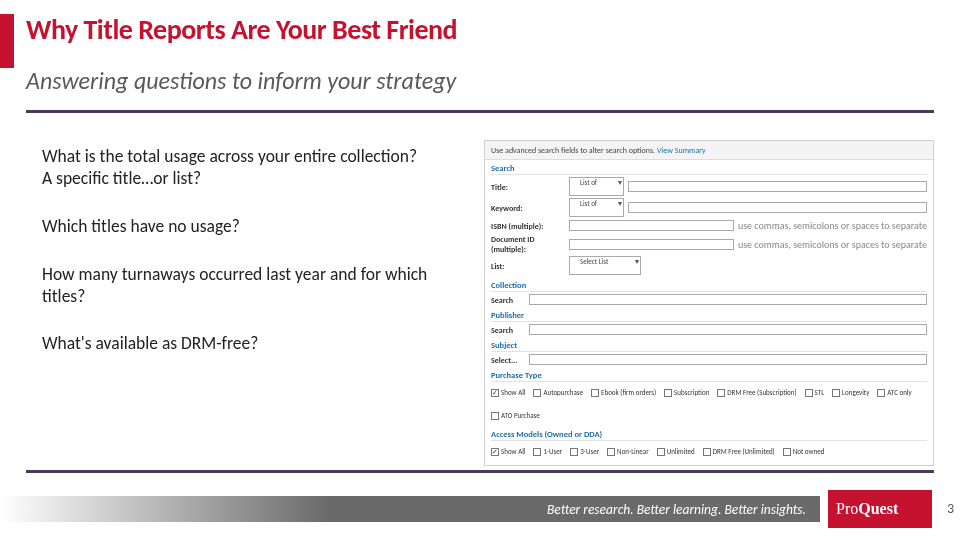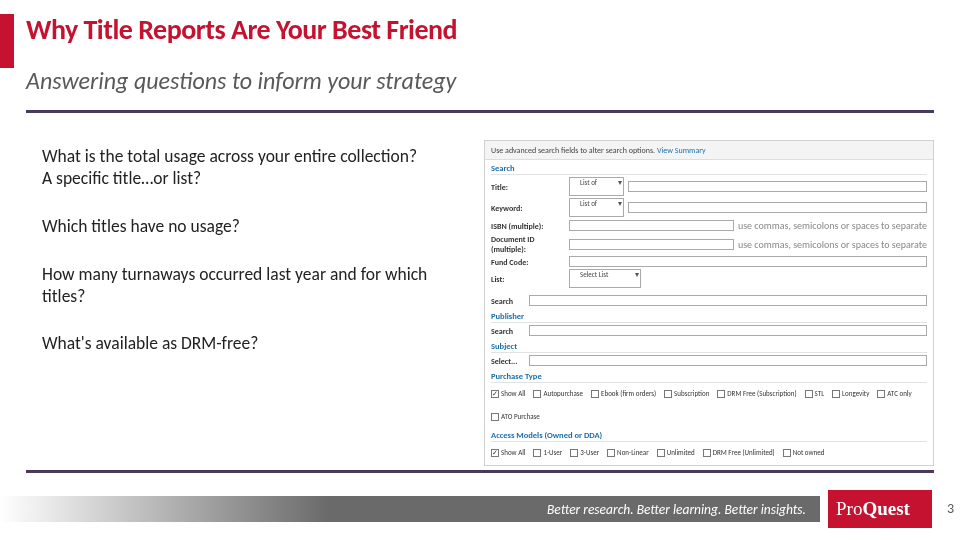--- a/index.html
+++ b/index.html
@@ -22,21 +22,21 @@
   .row .inp { flex:1; height:11px; border:1px solid #aaa; background:#fff; margin-left:4px; }
   .row .wide { flex:1; height:11px; border:1px solid #aaa; background:#fff; }
   .hint { font-size:10px; color:#888; margin-left:4px; white-space:nowrap; }
   .chk-row { display:flex; flex-wrap:wrap; gap:14px 8px; padding:4px 6px 6px 6px; align-items:center; }
   .chk { display:inline-flex; align-items:center; gap:2px; font-size:7px; color:#333; }
   .chk .box { width:8px; height:8px; border:1px solid #777; background:#fff; display:inline-flex; align-items:center; justify-content:center; font-size:7px; line-height:7px; }
   .chk .box.on:after { content:"✓"; color:#333; font-size:7px; }
   .rule2 { position:absolute; left:26px; top:470px; width:908px; height:3px; background:#4a3a5a; }
   .footer { position:absolute; left:0; top:490px; width:960px; height:50px; }
   .footer .greybar { position:absolute; left:0; top:6px; width:820px; height:26px; background:linear-gradient(to right, rgba(120,120,120,0) 0%, #6a6a6a 40%, #6a6a6a 100%); display:flex; align-items:center; justify-content:flex-end; padding-right:14px; color:#fff; font-size:13.5px; font-style:italic; }
-  .footer .logo { position:absolute; left:828px; top:0; width:104px; height:38px; background:#c41230; color:#fff; display:flex; align-items:center; padding-left:8px; font-size:19px; font-family:Georgia, serif; }
+  .footer .logo { position:absolute; left:828px; top:0; width:104px; height:38px; background:#c41230; color:#fff; display:flex; align-items:center; padding-left:8px; font-size:16px; font-family:Georgia, serif; }
   .footer .logo .q { font-weight:700; }
   .footer .pg { position:absolute; right:6px; top:10px; font-size:14px; color:#555; }
 </style>
 </head>
 <body>
 
 <div class="red-bar"></div>
 <div class="title">Why Title Reports Are Your Best Friend</div>
 <div class="subtitle">Answering questions to inform your strategy</div>
 <div class="rule1"></div>
@@ -73,30 +73,27 @@
       <div class="lbl">ISBN (multiple):</div>
       <div class="wide"></div>
       <div class="hint">use commas, semicolons or spaces to separate</div>
     </div>
     <div class="row">
       <div class="lbl">Document ID (multiple):</div>
       <div class="wide"></div>
       <div class="hint">use commas, semicolons or spaces to separate</div>
     </div>
     <div class="row">
-      <div class="lbl">Fund Code:</div>
-      <div class="wide"></div>
-    </div>
-    <div class="row">
       <div class="lbl">List:</div>
       <div class="sel" style="width:72px">Select List</div>
     </div>
   </div>
 
   <div class="sec">
+    <div class="sec-title">Collection</div>
     <div class="row">
         <div class="lbl" style="width:38px">Search</div>
         <div class="wide"></div>
       </div>
   </div>
   <div class="sec">
     <div class="sec-title">Publisher</div>
     <div class="row">
         <div class="lbl" style="width:38px">Search</div>
         <div class="wide"></div>

